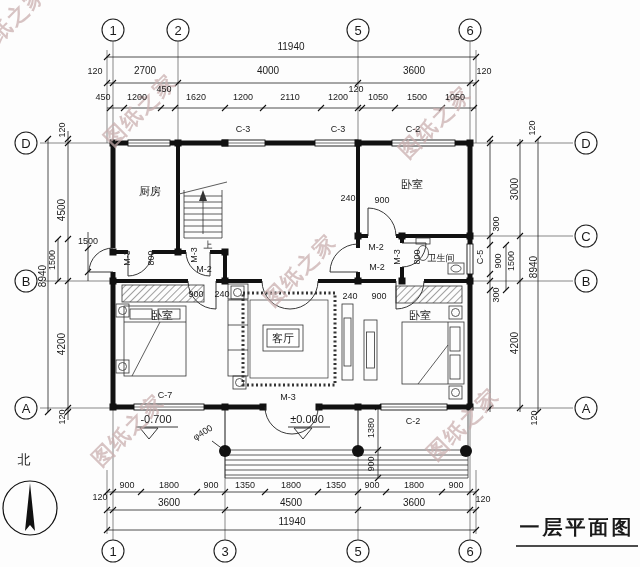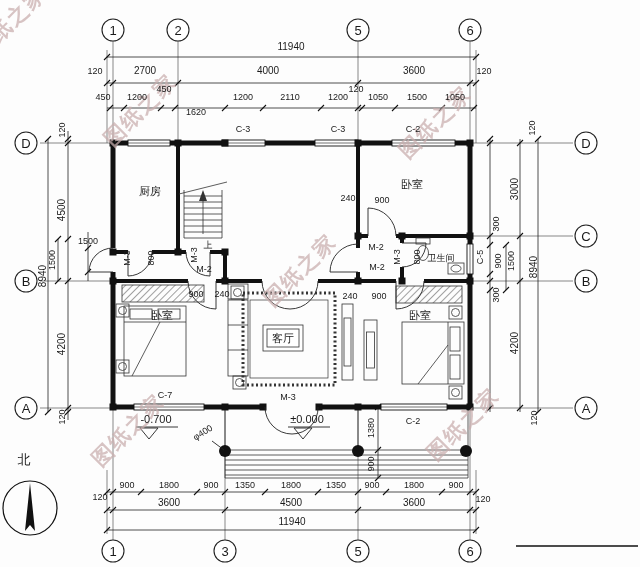--- a/index.html
+++ b/index.html
@@ -254,21 +254,21 @@
 
 <span class="lbl" style="left:291px;top:47px">11940</span>
 <span class="lbl s9" style="left:95px;top:71px">120</span>
 <span class="lbl" style="left:145px;top:71px">2700</span>
 <span class="lbl" style="left:268px;top:71px">4000</span>
 <span class="lbl" style="left:414px;top:71px">3600</span>
 <span class="lbl s9" style="left:484px;top:71px">120</span>
 <span class="lbl s9" style="left:103px;top:97px">450</span>
 <span class="lbl s9" style="left:137px;top:97px">1200</span>
 <span class="lbl s9" style="left:164px;top:89px">450</span>
-<span class="lbl s9" style="left:196px;top:112px">1620</span>
+<span class="lbl s9" style="left:196px;top:97px">1620</span>
 <span class="lbl s9" style="left:243px;top:97px">1200</span>
 <span class="lbl s9" style="left:290px;top:97px">2110</span>
 <span class="lbl s9" style="left:338px;top:97px">1200</span>
 <span class="lbl s9" style="left:356px;top:89px">120</span>
 <span class="lbl s9" style="left:378px;top:97px">1050</span>
 <span class="lbl s9" style="left:417px;top:97px">1500</span>
 <span class="lbl s9" style="left:455px;top:97px">1050</span>
 
 <span class="lbl s9" style="left:100px;top:497px">120</span>
 <span class="lbl s9" style="left:127px;top:485px">900</span>
@@ -338,14 +338,15 @@
 <span class="lbl s9" style="left:413px;top:129px">C-2</span>
 <span class="lbl s9" style="left:413px;top:421px">C-2</span>
 <span class="lbl v s9" style="left:480px;top:257px">C-5</span>
 
 <span class="lbl s11" style="left:307px;top:419px">±0.000</span>
 <span class="lbl s11" style="left:156px;top:419px">-0.700</span>
 <span class="lbl r33 s9" style="left:203px;top:433px">φ400</span>
 
 <span class="lbl s13" style="left:24px;top:459px;font-size:13px">北</span>
 
+<span class="lbl title" style="left:577px;top:527px">一层平面图</span>
 
 </div>
 
 </body></html>

